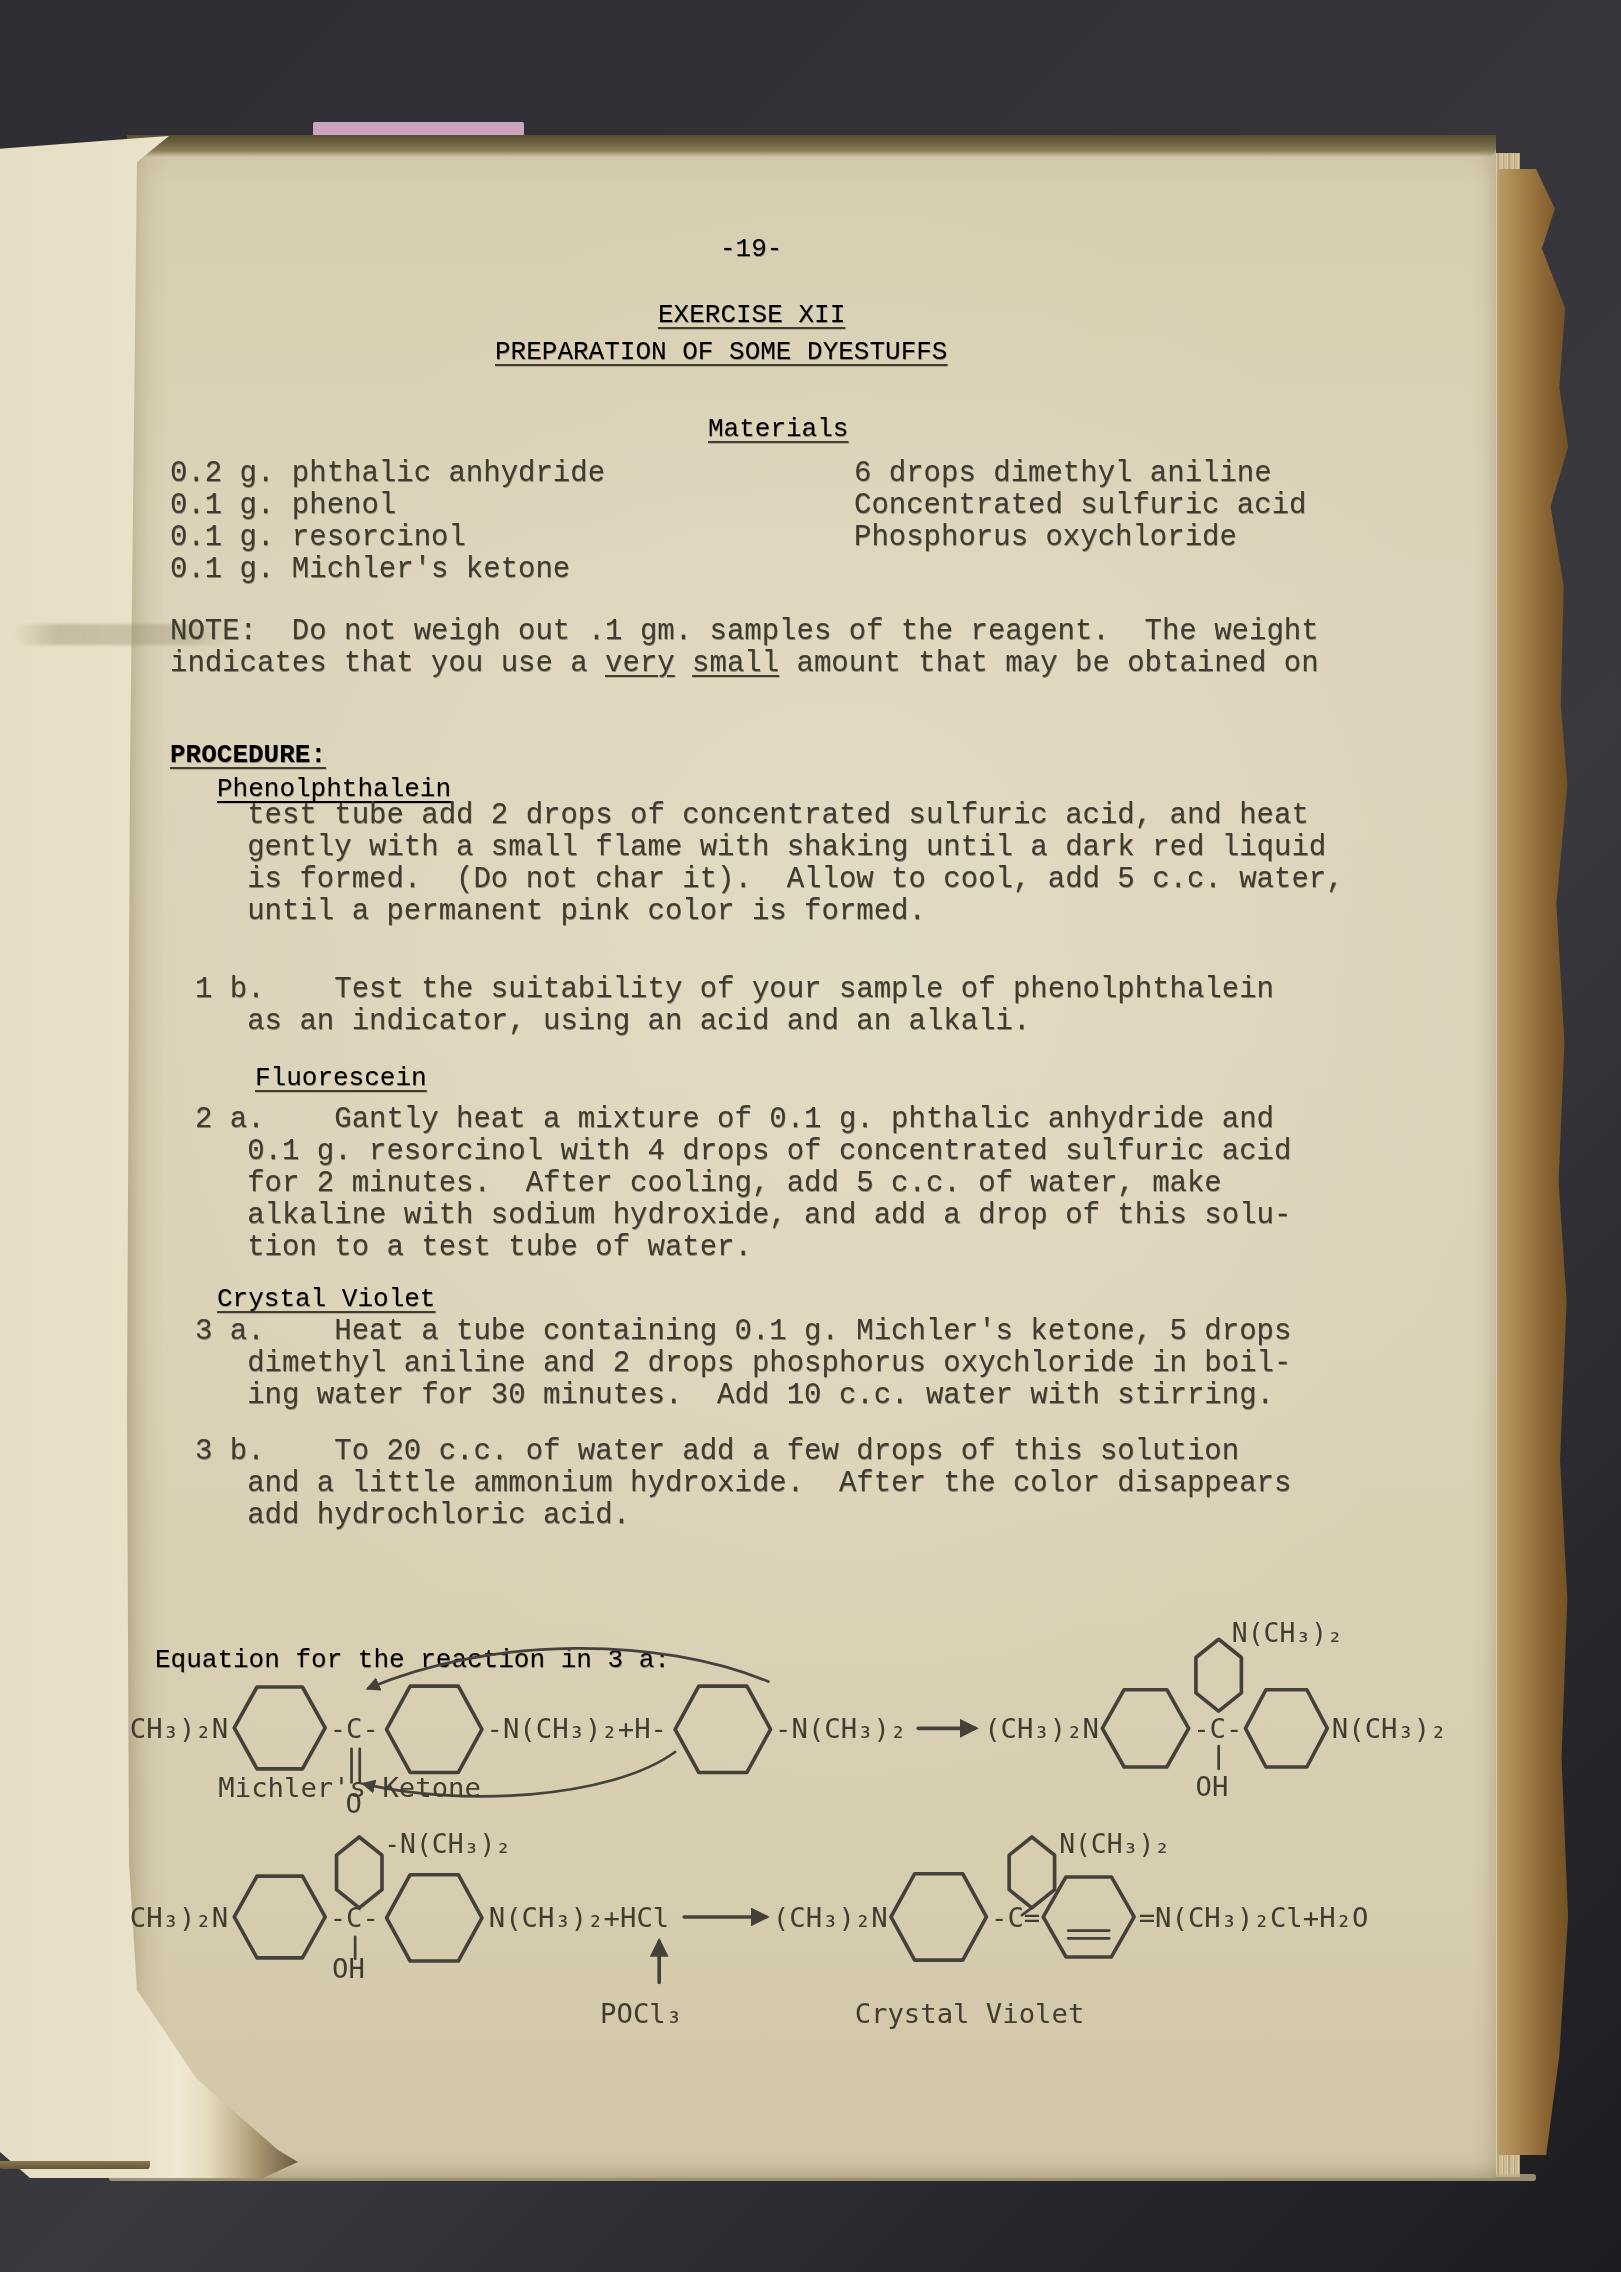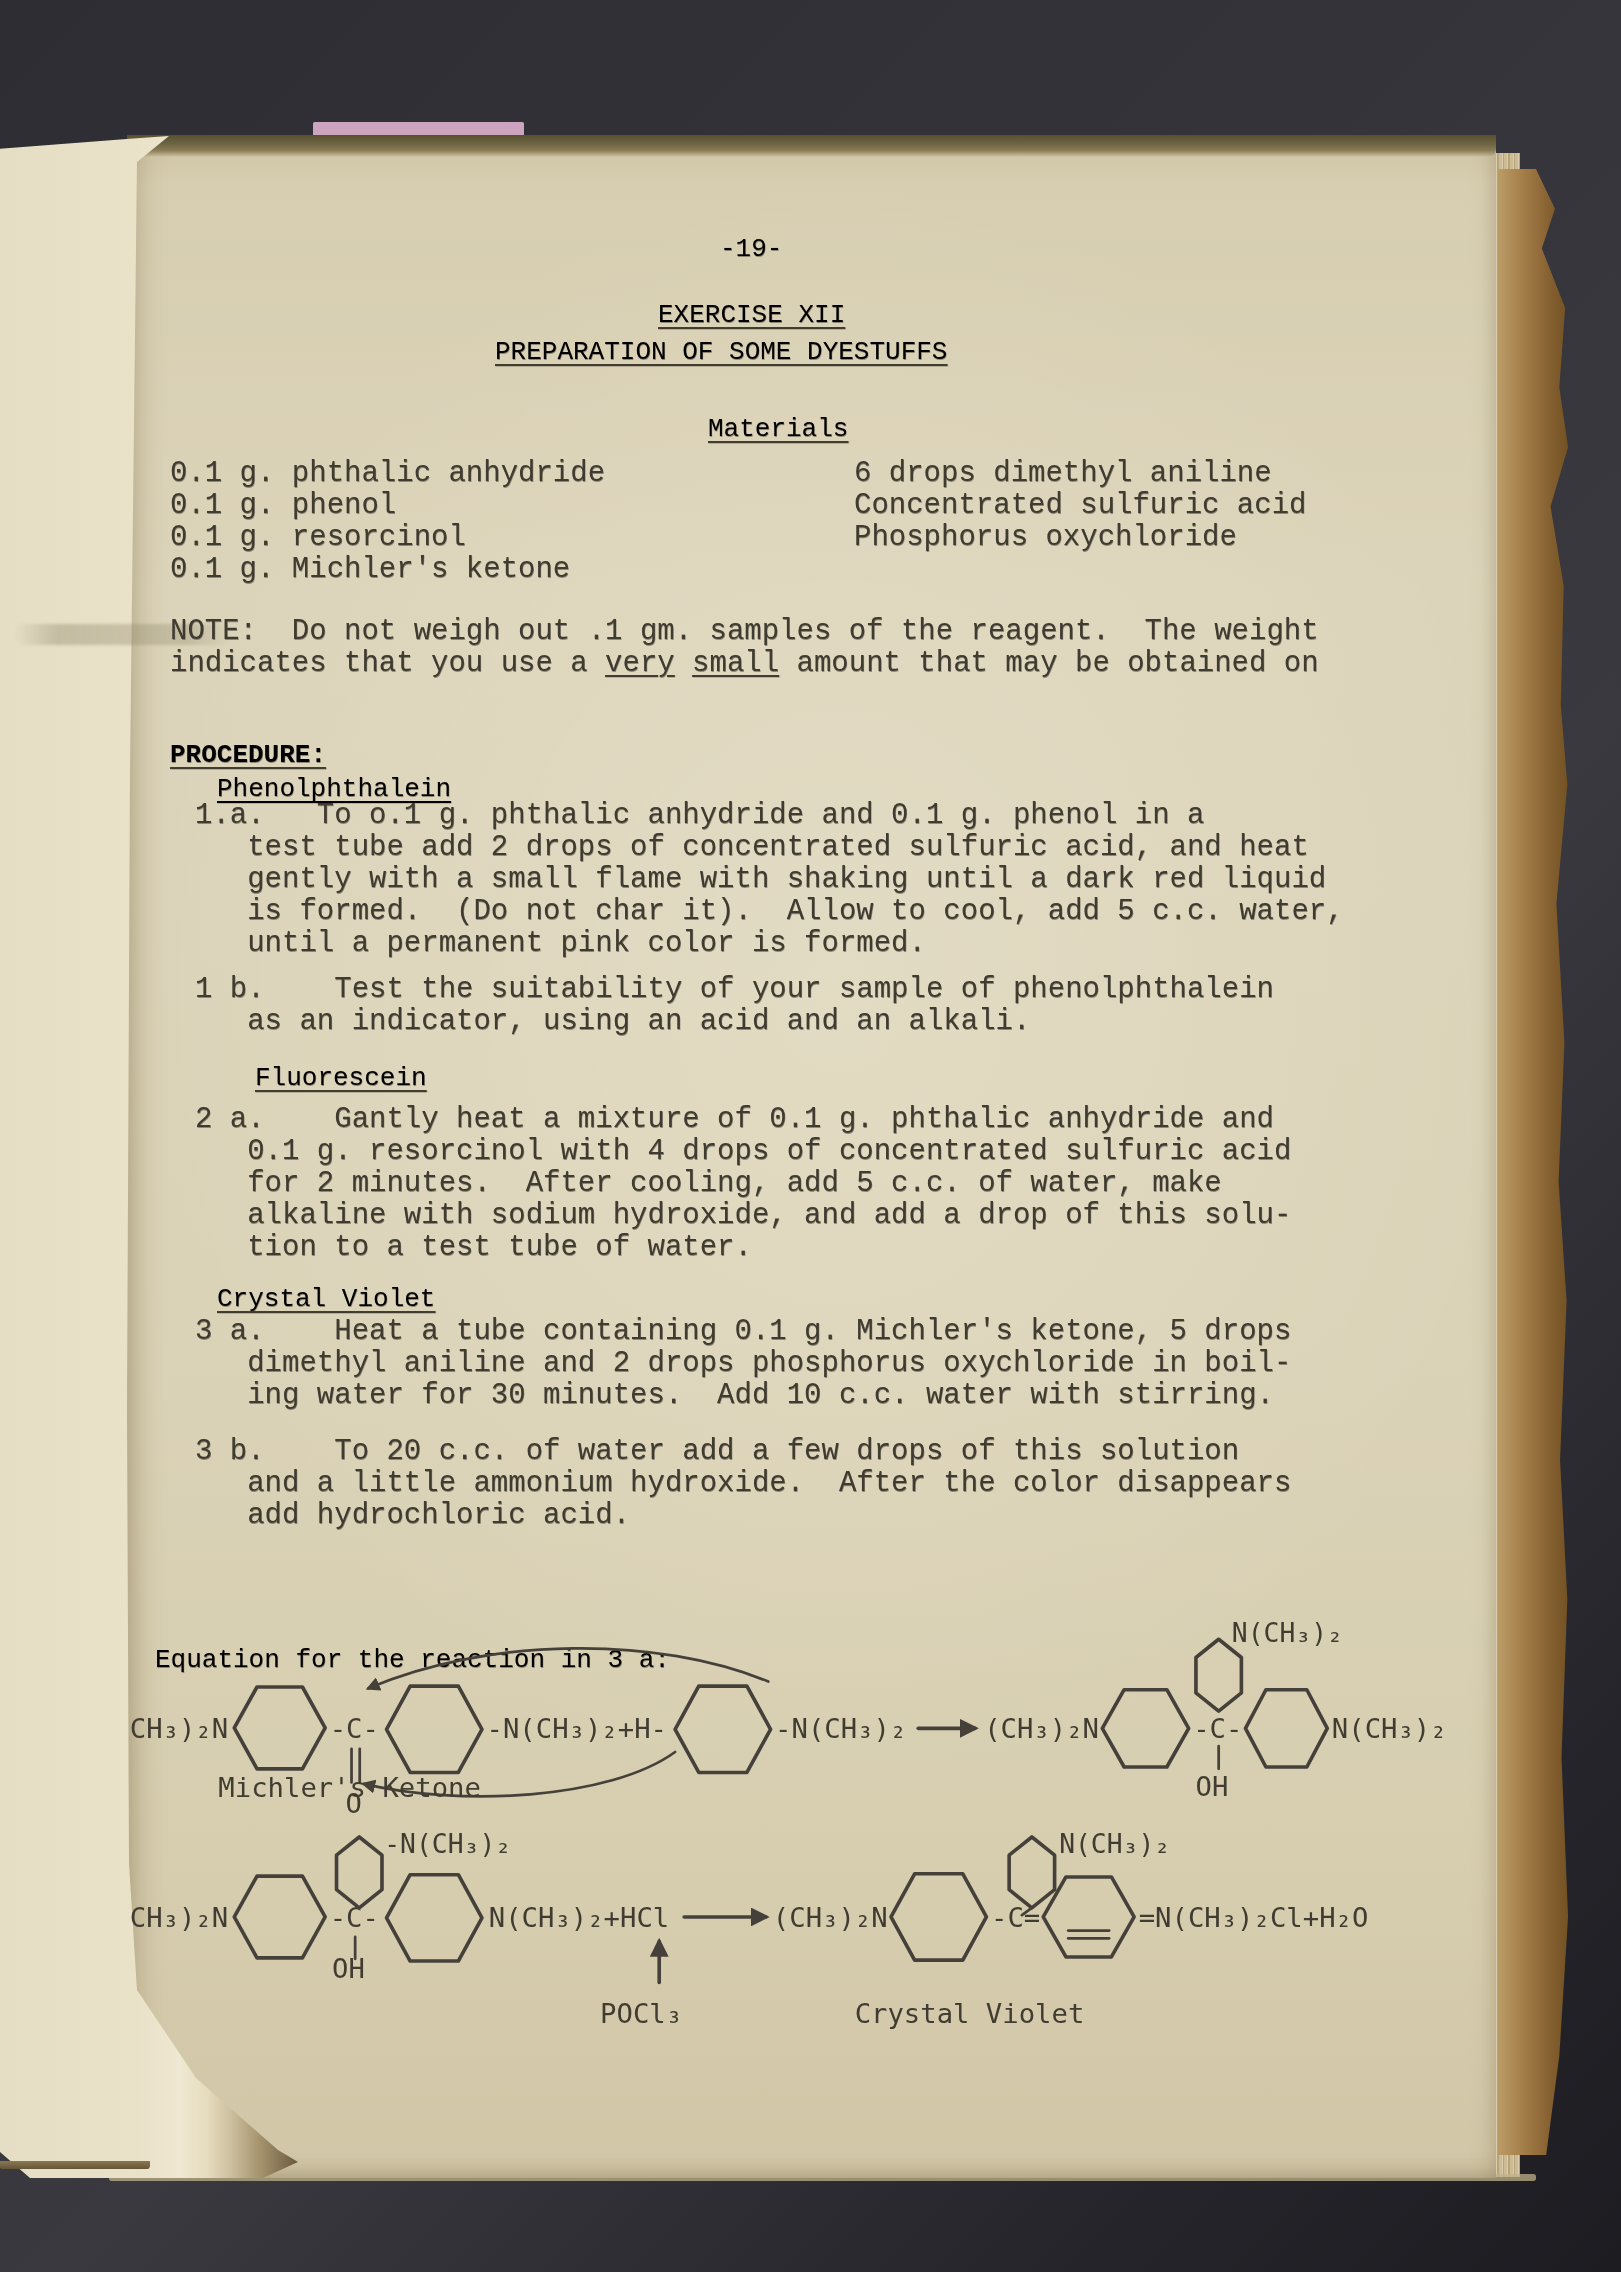--- a/index.html
+++ b/index.html
@@ -60,41 +60,40 @@
 <div class="abs" id="curl-bottom-line"></div>
 
 <div class="abs" id="content">
 
   <div class="one" style="left:720px;top:233px;">-19-</div>
   <div class="one u" style="left:658px;top:299px;">EXERCISE XII</div>
   <div class="one u" style="left:495px;top:336px;">PREPARATION OF SOME DYESTUFFS</div>
   <div class="one u" style="left:708px;top:413px;">Materials</div>
 
   <div class="blk" style="left:170px;top:458px;">
-    <div>0.1 g. phthalic anhydride</div>
+    <div>0.2 g. phthalic anhydride</div>
     <div>0.1 g. phenol</div>
     <div>0.1 g. resorcinol</div>
     <div>0.1 g. Michler's ketone</div>
   </div>
   <div class="blk" style="left:854px;top:458px;">
     <div>6 drops dimethyl aniline</div>
     <div>Concentrated sulfuric acid</div>
     <div>Phosphorus oxychloride</div>
   </div>
 
   <div class="blk" style="left:170px;top:616px;">
     <div>NOTE:  Do not weigh out .1 gm. samples of the reagent.  The weight</div>
     <div><span>indicates that you use a </span><span class="uu">very</span><span> </span><span class="uu">small</span><span> amount that may be obtained on</span></div>
   </div>
 
   <div class="one u" style="left:170px;top:739px;font-weight:bold;">PROCEDURE:</div>
 
   <div class="one u" style="left:217px;top:773px;text-decoration:underline;">Phenolphthalein</div>
   <div class="blk" style="left:195px;top:800px;">
-    <div>1.a.   To o.1 g. phthalic anhydride and 0.1 g. phenol in a</div>
     <div>   test tube add 2 drops of concentrated sulfuric acid, and heat</div>
     <div>   gently with a small flame with shaking until a dark red liquid</div>
     <div>   is formed.  (Do not char it).  Allow to cool, add 5 c.c. water,</div>
     <div>   until a permanent pink color is formed.</div>
   </div>
   <div class="blk" style="left:195px;top:974px;">
     <div>1 b.    Test the suitability of your sample of phenolphthalein</div>
     <div>   as an indicator, using an acid and an alkali.</div>
   </div>
 

